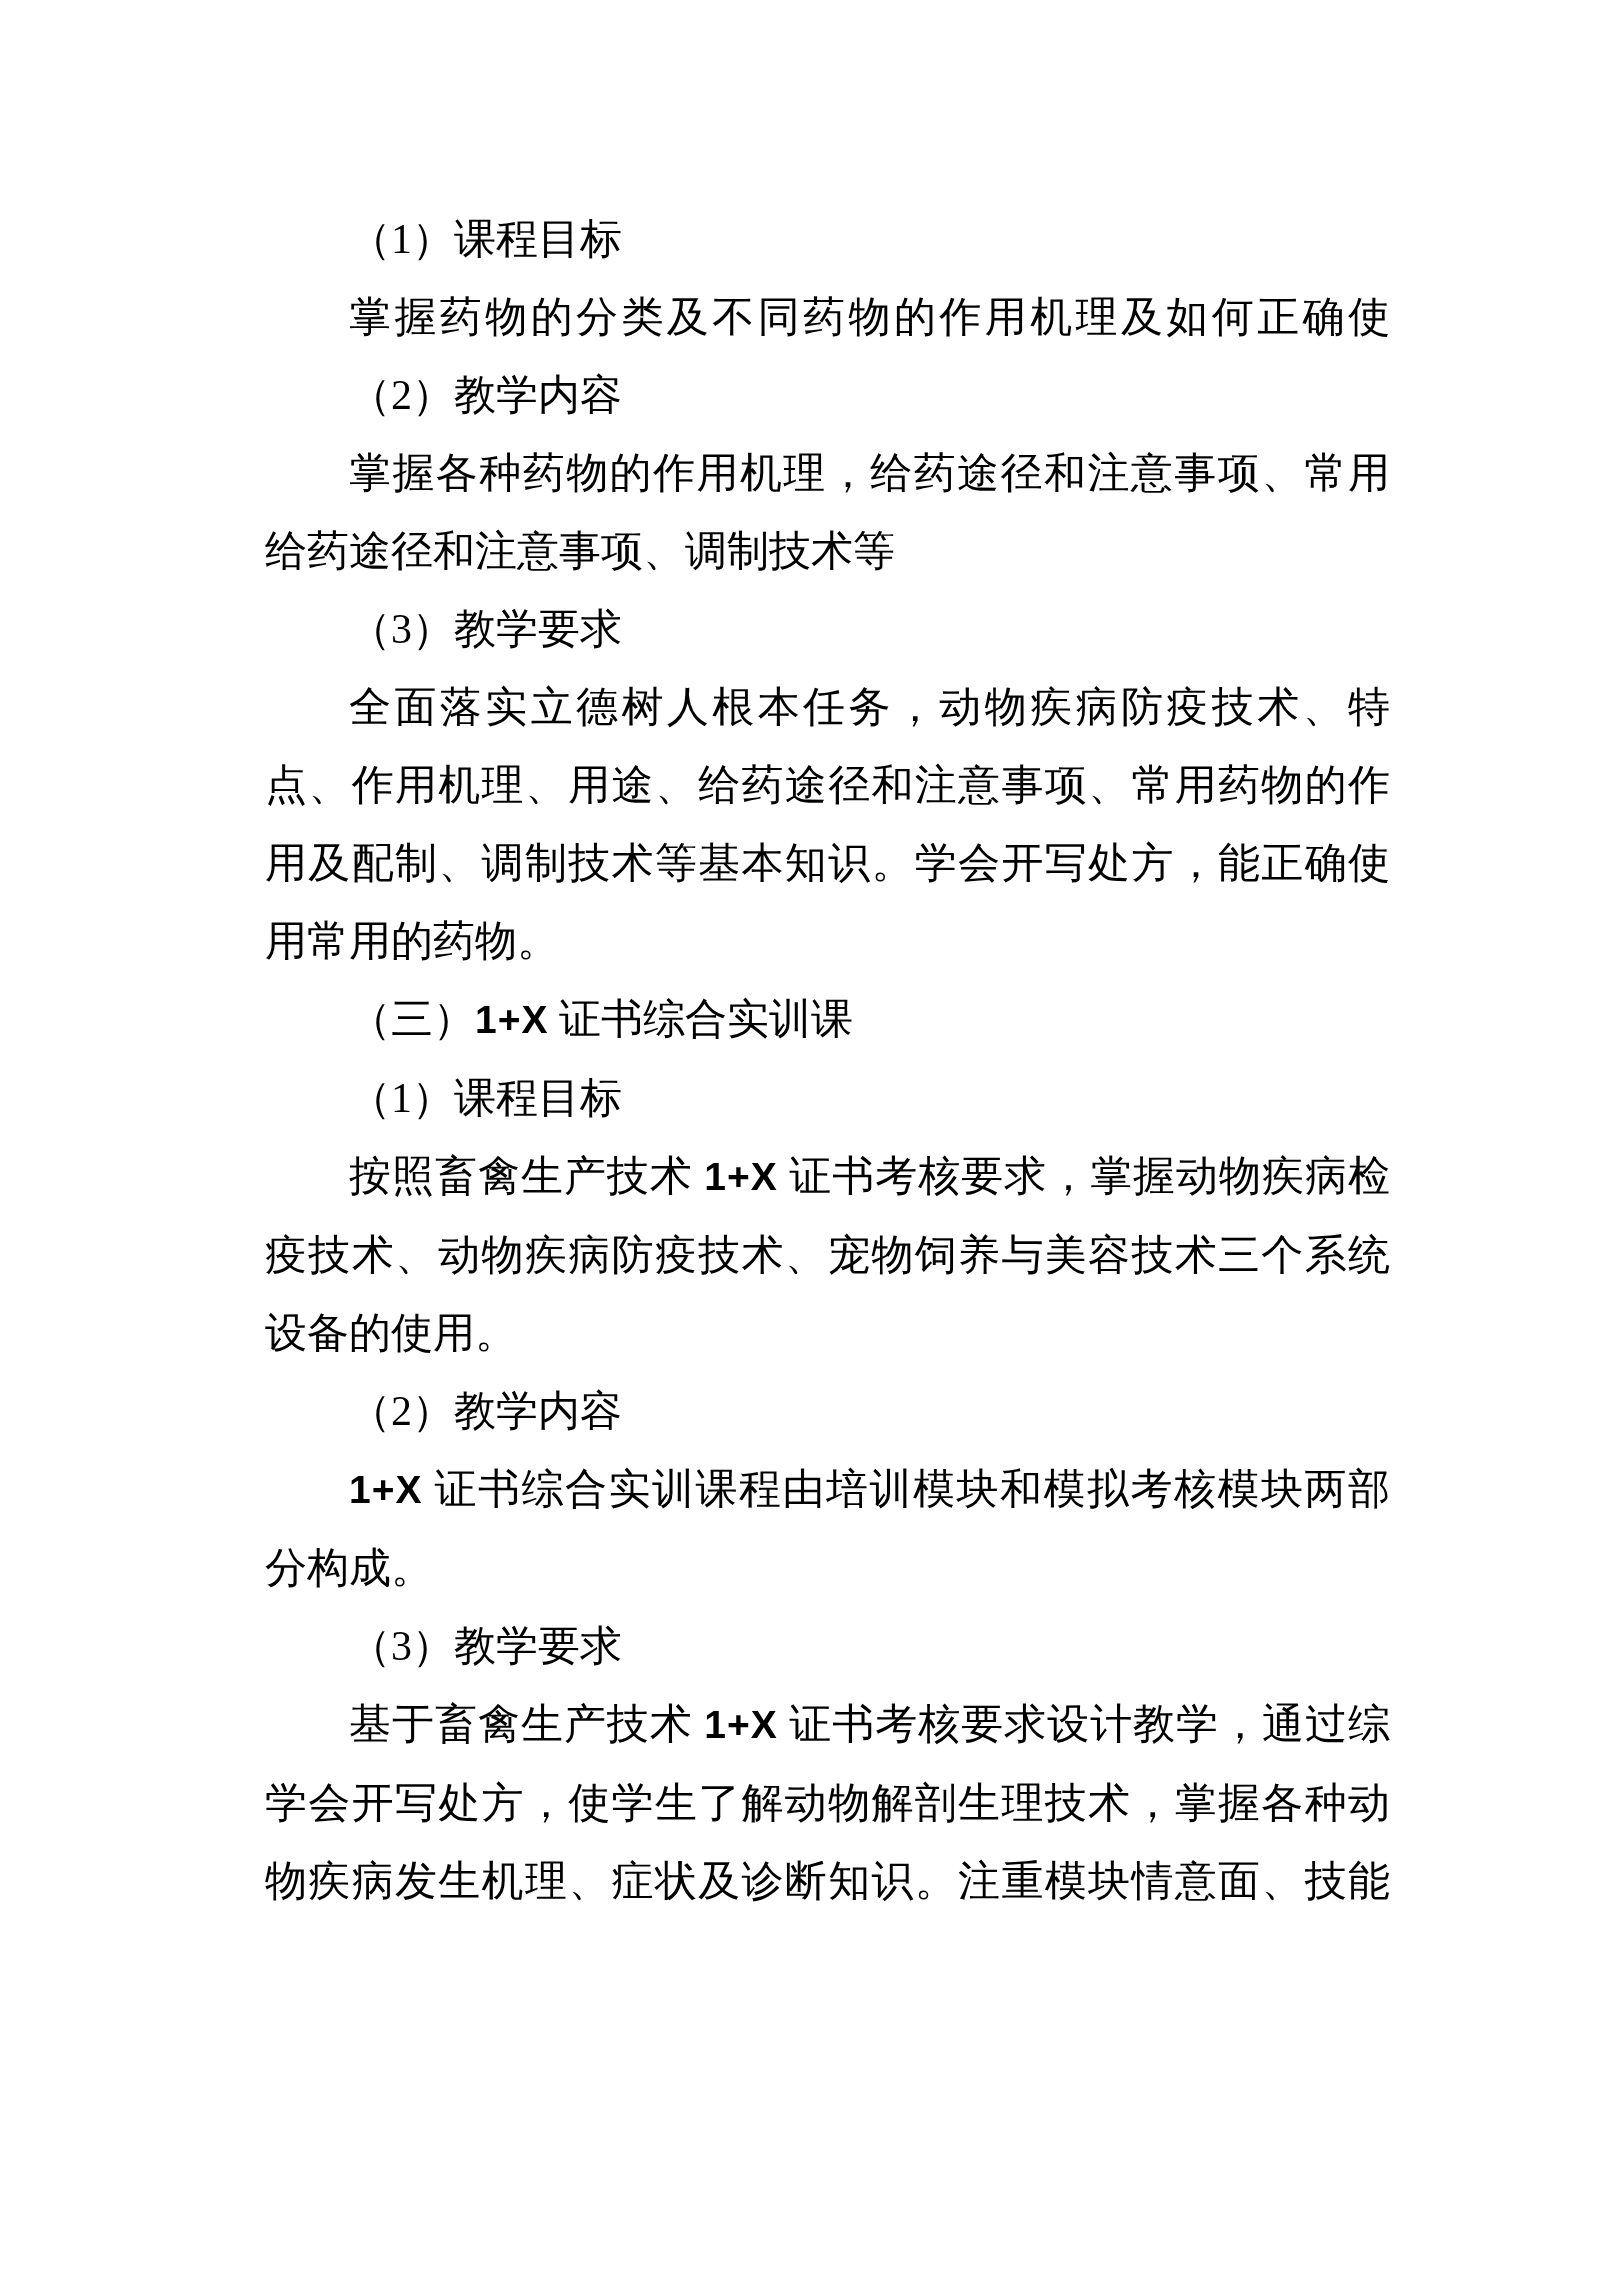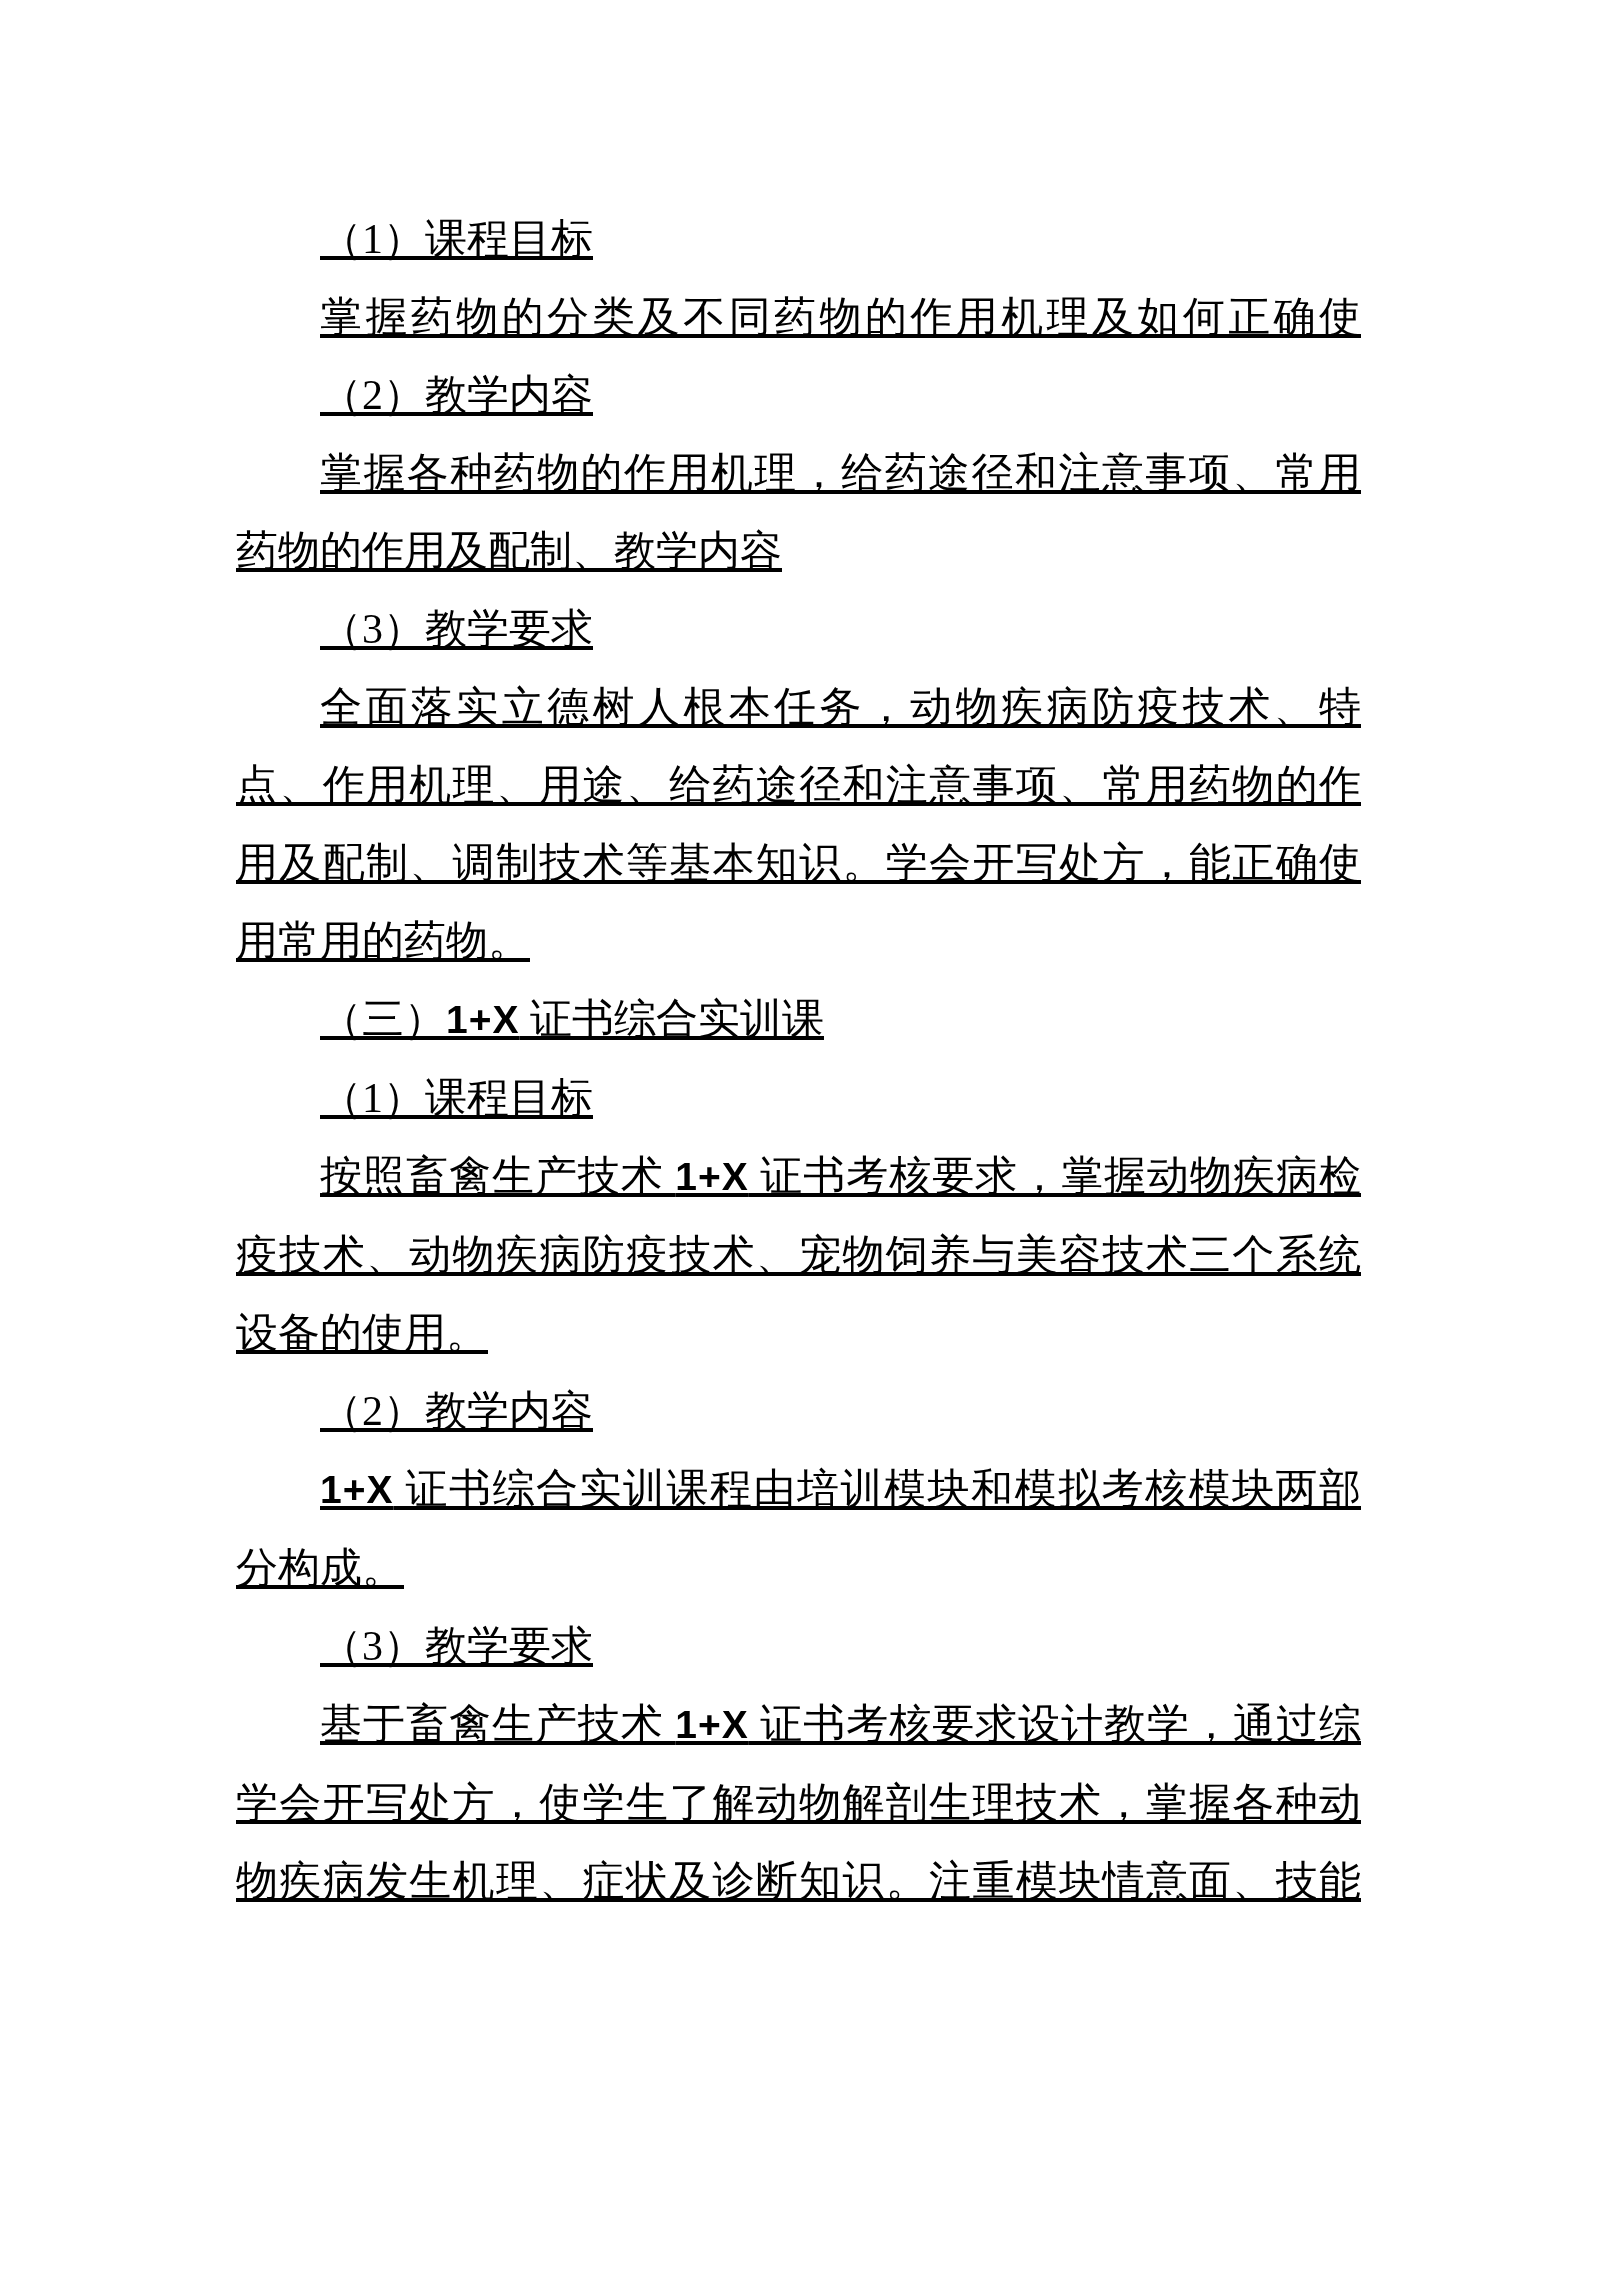--- a/index.html
+++ b/index.html
@@ -9,28 +9,27 @@
   }
   .page {
     position: relative;
     width: 1620px;
     height: 2292px;
     background: #ffffff;
     overflow: hidden;
   }
   .content {
     position: absolute;
-    left: 236px;
+    left: 265px;
     top: 200px;
     width: 1125px;
     font-family: "Liberation Serif", "DejaVu Serif", serif;
     font-size: 42px;
     line-height: 78px;
     color: #000000;
-    text-decoration: underline;
   }
   .para { margin: 0; padding: 0; }
   .line {
     text-align: justify;
     overflow: hidden;
   }
   
   .line.fill {
     text-align-last: justify;
   }
@@ -56,21 +55,21 @@
         <div class="line first">（1）课程目标</div>
       </div>
       <div class="para">
         <div class="line fill first">掌握药物的分类及不同药物的作用机理及如何正确使</div>
       </div>
       <div class="para">
         <div class="line first">（2）教学内容</div>
       </div>
       <div class="para">
         <div class="line fill first">掌握各种药物的作用机理，给药途径和注意事项、常用</div>
-        <div class="line">药物的作用及配制、教学内容</div>
+        <div class="line">给药途径和注意事项、调制技术等</div>
       </div>
       <div class="para">
         <div class="line first">（3）教学要求</div>
       </div>
       <div class="para">
         <div class="line fill first">全面落实立德树人根本任务，动物疾病防疫技术、特</div>
         <div class="line fill">点、作用机理、用途、给药途径和注意事项、常用药物的作</div>
         <div class="line fill">用及配制、调制技术等基本知识。学会开写处方，能正确使</div>
         <div class="line">用常用的药物。</div>
       </div>

